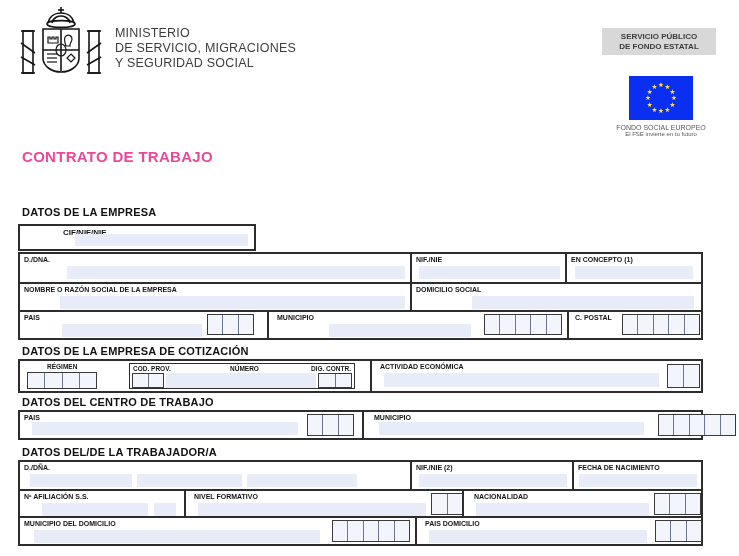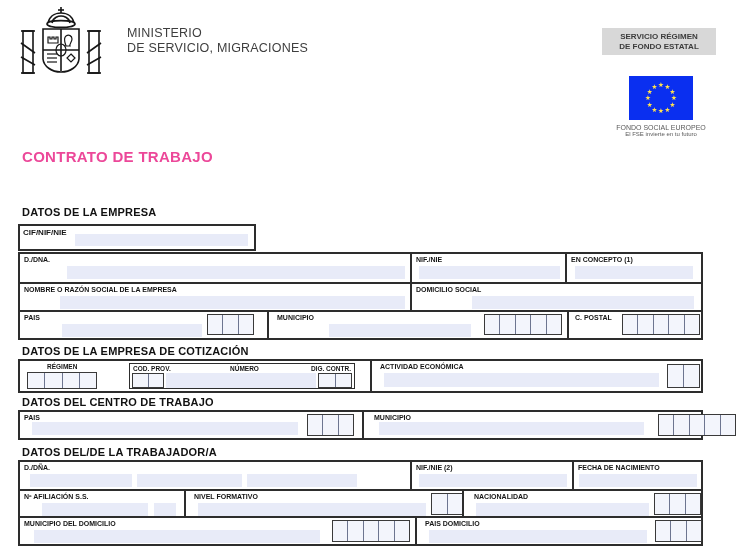--- a/index.html
+++ b/index.html
@@ -2,21 +2,21 @@
 <html><head>
 <meta charset="utf-8">
 <style>
   * { margin:0; padding:0; box-sizing:border-box; }
   html,body { width:739px; height:556px; background:#fff; }
   body { font-family:"Liberation Sans", sans-serif; color:#1a1a1a; }
   .page { position:relative; width:739px; height:556px; background:#fff; overflow:hidden; }
   .abs { position:absolute; }
 
   
-  .ministry { position:absolute; left:115px; top:26px; font-size:12.5px; line-height:15px; color:#3e3e3e; letter-spacing:.2px;margin-left:12px; }
+  .ministry { position:absolute; left:115px; top:26px; font-size:12.5px; line-height:15px; color:#3e3e3e; letter-spacing:.2px; }
   .sepe-badge { position:absolute; left:602px; top:28px; width:114px; height:27px; background:#d8d8d8;
                 text-align:center; font-size:8px; font-weight:bold; color:#3c3c3c; line-height:10px; padding-top:4px; }
   .fondo { position:absolute; left:592px; top:124px; width:138px; text-align:center; color:#5a5a5a; }
   .fondo .l1 { font-size:7px; }
   .fondo .l2 { font-size:6px; }
 
   .page-title { position:absolute; left:22px; top:148px; font-size:15px; font-weight:bold; color:#ec4899; letter-spacing:.3px; }
 
   .sec-heading { position:absolute; font-size:11px; font-weight:bold; color:#111; letter-spacing:.2px; }
 
@@ -28,21 +28,21 @@
 
   .flabel { position:absolute; font-size:7px; font-weight:bold; color:#141414; white-space:nowrap; }
   .flabel.sm { font-size:6.5px; }
   .inp { position:absolute; background:#e8ebf8; }
 
   .bg { position:absolute; display:flex; border:1.5px solid #3a3a3a; background:#f3f5fc; }
   .bg .box { flex:1; border-right:1px solid #6d7590; background:#f3f5fc; }
   .bg .box:last-child { border-right:0; }
 
   .cifbox { position:absolute; left:18px; top:224px; width:238px; height:27px; border:2px solid #2d2d2d; }
-  .cifbox .flabel { font-size:8px; }
+  .cifbox .flabel { font-size:8px;margin-left:40px; }
 
   .subbox { position:absolute; border:1.5px solid #2d2d2d; }
 </style>
 </head>
 <body>
 
 <div class="page">
 
   <svg class="abs" style="left:14px;top:5px;" width="94" height="80" viewBox="0 0 94 80">
     <g stroke="#161616" fill="none" stroke-width="1.6">
@@ -72,24 +72,25 @@
         <line x1="33" y1="53" x2="43" y2="53" stroke-width="1.2"></line>
         <line x1="33" y1="57" x2="43" y2="57" stroke-width="1.2"></line>
       <path d="M57 49 l4 4 l-4 4 l-4 -4 z" stroke-width="1.2"></path>
       <ellipse cx="47" cy="45" rx="5" ry="6" stroke-width="1.2"></ellipse>
     </g>
   </svg>
 
   <div class="ministry">
     <div>MINISTERIO</div>
     <div>DE SERVICIO, MIGRACIONES</div>
+    <div>Y SEGURIDAD SOCIAL</div>
   </div>
 
   <div class="sepe-badge">
-    <div>SERVICIO RÉGIMEN</div>
+    <div>SERVICIO PÚBLICO</div>
     <div>DE FONDO ESTATAL</div>
   </div>
 
   <svg class="abs" style="left:629px;top:76px;" width="64" height="44" viewBox="0 0 64 44">
     <rect x="0" y="0" width="64" height="44" fill="#0a2ff0"></rect>
     <g fill="#ffe14d" font-size="6.5" text-anchor="middle" font-family="DejaVu Sans, sans-serif">
       <text x="32" y="11.2">★</text>
         <text x="38.5" y="12.9">★</text>
         <text x="43.3" y="17.7">★</text>
       <text x="45" y="24.2">★</text>

